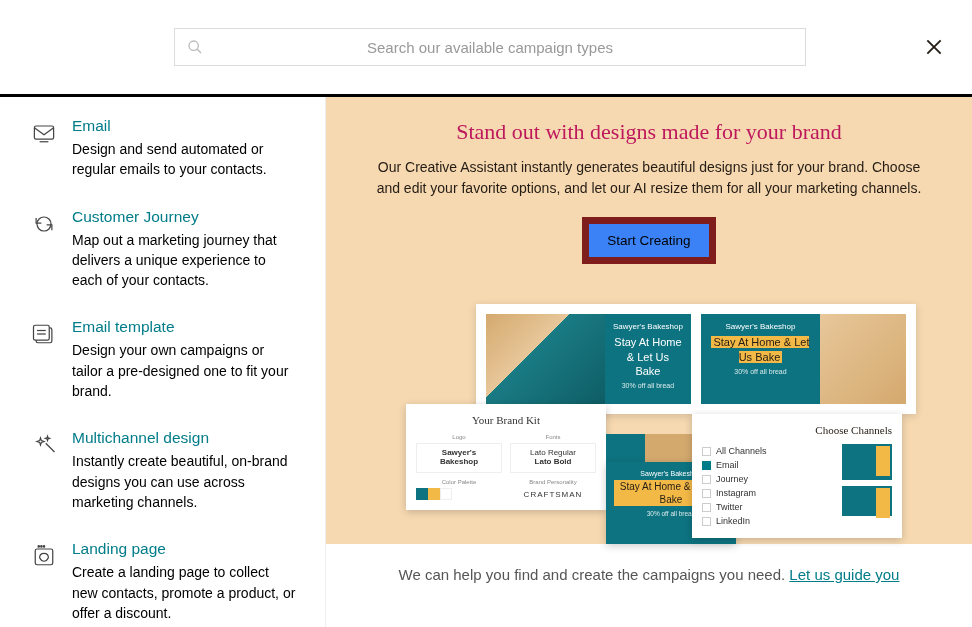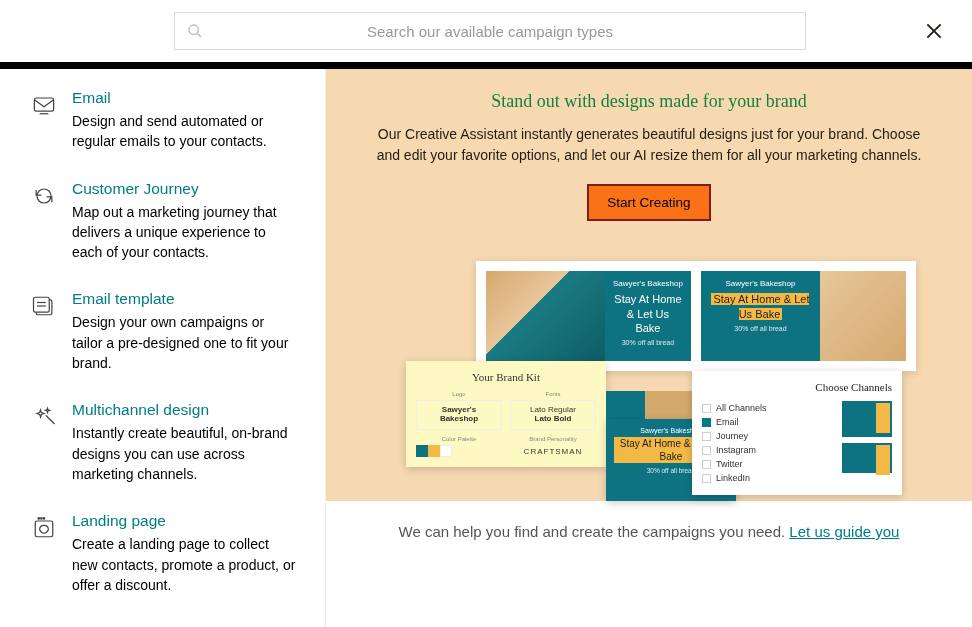--- a/index.html
+++ b/index.html
@@ -1,52 +1,52 @@
 <!DOCTYPE html>
 <html><head>
 <meta charset="utf-8">
 <style>
 * { box-sizing: border-box; margin: 0; padding: 0; }
 body { font-family: -apple-system, BlinkMacSystemFont, "Segoe UI", Helvetica, Arial, sans-serif; background: #fff; color: #241c15; width: 972px; height: 627px; overflow: hidden; }
-.top-bar { display: flex; align-items: center; padding: 12px 24px; border-bottom: 7px solid #000000; gap: 24px; }
+.top-bar { display: flex; align-items: center; padding: 28px 24px; border-bottom: 3px solid #000000; gap: 24px; }
 .search-wrap { flex: 0 0 632px; margin-left: 150px; }
 .search-box { position: relative; border: 1px solid #dcdcdc; display: flex; align-items: center; height: 38px; padding: 0 12px; }
 .search-box input { border: none; outline: none; width: 100%; text-align: center; font-size: 15px; color: #999; }
 .search-box input::placeholder { color: #999; }
 .search-icon-svg { position: absolute; left: 12px; top: 50%; transform: translateY(-50%); width: 16px; height: 16px; stroke: #bbb; fill: none; stroke-width: 2; }
 .close-btn { margin-left: auto; cursor: pointer; width: 28px; height: 28px; display: flex; align-items: center; justify-content: center; }
 
 .main { display: flex; height: calc(627px - 62px); }
 .sidebar { width: 326px; overflow-y: auto; border-right: 1px solid #eee; padding: 20px 18px 20px 30px; position: relative; }
 .sidebar::-webkit-scrollbar { width: 10px; }
 .sidebar::-webkit-scrollbar-thumb { background: #ccc; }
 .sidebar-item { display: flex; gap: 14px; margin-bottom: 28px; cursor: pointer; }
 .sidebar-item .icon-wrap { width: 28px; flex-shrink: 0; padding-top: 2px; }
 .sidebar-item .icon-wrap svg { width: 28px; height: 28px; stroke: #444; fill: none; stroke-width: 1.4; }
 .sidebar-item .text-wrap { flex: 1; padding-right: 10px; }
 .sidebar-item h3 { color: #007c89; font-size: 15.5px; font-weight: 500; margin-bottom: 4px; }
 .sidebar-item p { color: #000000; font-size: 14px; line-height: 1.45; }
 
 .content { flex: 1; display: flex; flex-direction: column; overflow: hidden; background: #fff; }
 .hero { background: #f6d9b1; padding: 22px 40px 0 40px; text-align: center; }
-.hero h1 { font-family: Georgia, "Times New Roman", serif; font-size: 18px; font-weight: 400; color: #15803d; margin-bottom: 12px; }
+.hero h1 { font-family: Georgia, "Times New Roman", serif; font-size: 22px; font-weight: 400; color: #be185d; margin-bottom: 12px; }
 .hero p { font-size: 14px; color: #241c15; line-height: 1.5; max-width: 560px; margin: 0 auto 18px; }
-.cta { display: inline-block; border: 2px solid #7f1d1d; background: #f97316; padding: 9px 18px; font-size: 13.5px; cursor: pointer; margin-bottom: 30px; }
+.cta { display: inline-block; border: 7px solid #7f1d1d; background: #3b82f6; padding: 9px 18px; font-size: 13.5px; cursor: pointer; margin-bottom: 30px; }
 
 .preview-area { position: relative; height: 240px; margin-top: 10px; }
 .design-card { position: absolute; background: #fff; box-shadow: 0 2px 8px rgba(0,0,0,0.15); padding: 10px; font-size: 10px; }
 .design-tile { display: flex; height: 90px; }
 .tile-img { width: 58%; background: linear-gradient(135deg, #d4a96e 0%, #e8c79a 40%, #1a7b84 40%, #0e5d65 100%); }
 .tile-txt { width: 42%; background: #0e7380; color: #fff; padding: 8px; font-size: 9px; line-height: 1.3; }
 .tile-txt .brand { font-size: 8px; margin-bottom: 3px; }
 .tile-txt .head { font-size: 11px; color: #fff; }
 .tile-txt .sub { font-size: 7px; margin-top: 3px; color: #d8ebec; }
 .variant-b .tile-txt .head span { background: #f3b947; color: #241c15; padding: 0 2px; }
 
-.brandkit { position: absolute; left: 40px; top: 100px; width: 200px; background: #fef9c3; box-shadow: 0 2px 8px rgba(0,0,0,0.2); padding: 10px; font-size: 8px; color: #333; }
+.brandkit { position: absolute; left: 40px; top: 100px; width: 200px; background: #ffffff; box-shadow: 0 2px 8px rgba(0,0,0,0.2); padding: 10px; font-size: 8px; color: #333; }
 .brandkit .title { font-family: Georgia, serif; font-size: 11px; margin-bottom: 8px; }
 .bk-row { display: flex; gap: 8px; }
 .bk-col { flex: 1; }
 .bk-label { font-size: 6px; color: #888; margin-bottom: 3px; }
 .bk-box { border: 1px solid #eee; padding: 6px; text-align: center; font-size: 8px; height: 30px; display: flex; align-items: center; justify-content: center; flex-direction: column; line-height: 1.1; margin-bottom: 6px; }
 .palette { display: flex; }
 .sw { width: 12px; height: 12px; }
 
 .channels { position: absolute; right: 30px; top: 110px; width: 210px; background: #fff; box-shadow: 0 2px 8px rgba(0,0,0,0.2); padding: 10px; font-size: 8px; text-align: right; }
 .channels .title { font-family: Georgia, serif; font-size: 11px; margin-bottom: 8px; }

